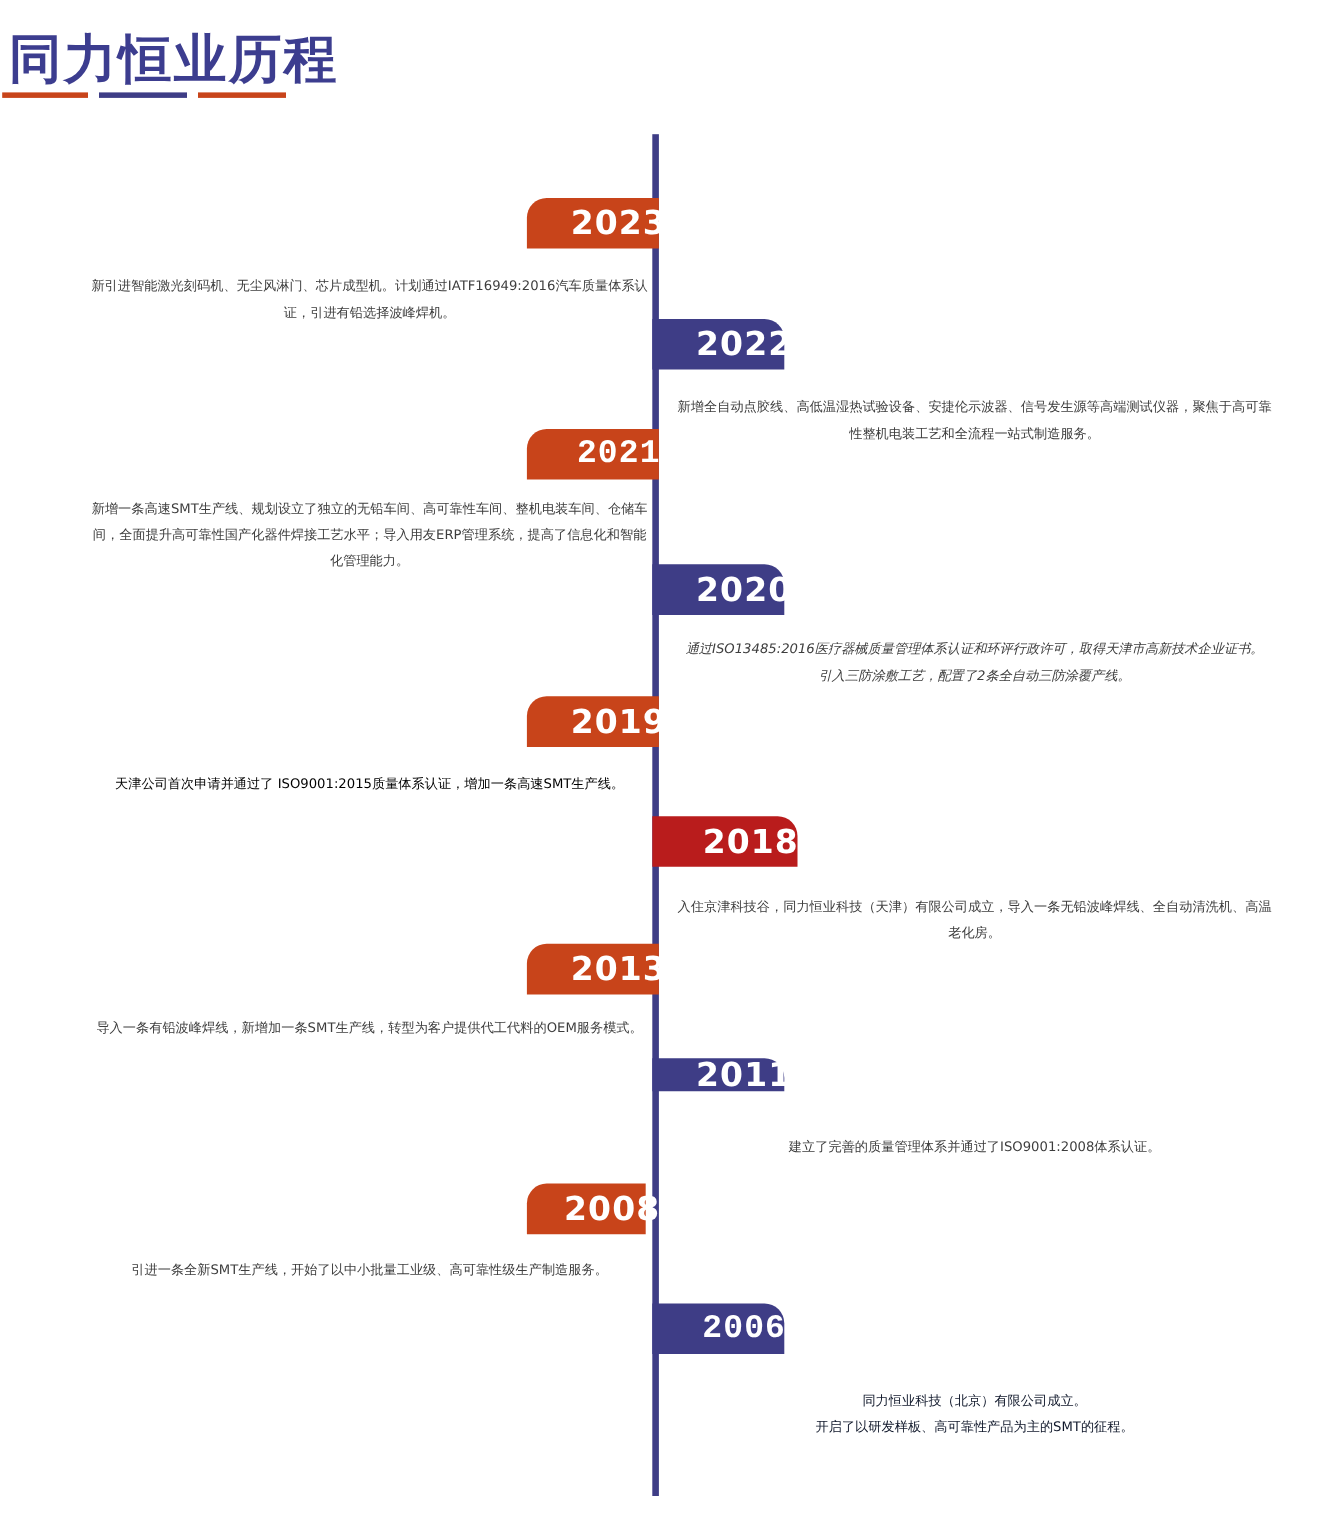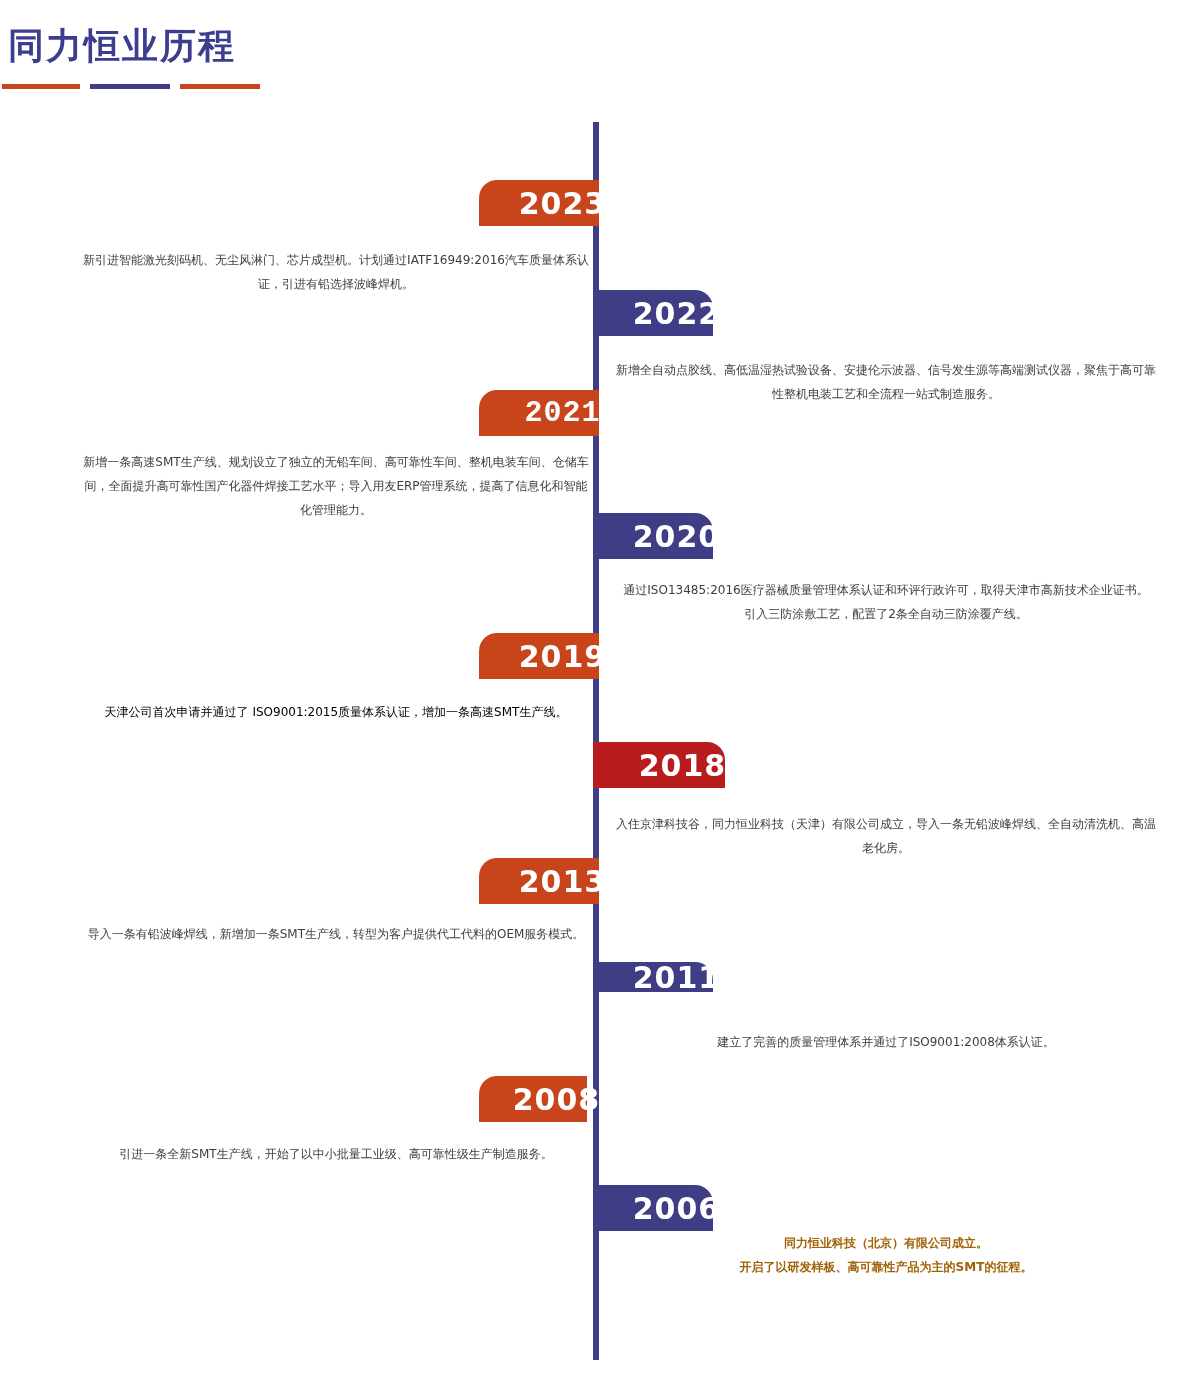--- a/index.html
+++ b/index.html
@@ -6,21 +6,21 @@
   body {
     width: 1200px; height: 1380px;
     background: #ffffff;
     font-family: "DejaVu Sans", "Liberation Sans", sans-serif;
     overflow: hidden;
   }
   .page { position: relative; width: 1200px; height: 1380px; background: #ffffff; }
 
   .page-title {
     position: absolute; left: 8px; top: 22px;
-    font-size: 36px; font-weight: bold; letter-spacing: 2px;
+    font-size: 48px; font-weight: bold; letter-spacing: 2px;
   }
   .title-bar { position: absolute; top: 84px; height: 5px; }
 
   .timeline-line { position: absolute; }
 
   .badge {
     position: absolute;
     width: 120px; height: 46px;
     color: #ffffff;
     font-size: 30px; font-weight: bold;
@@ -55,21 +55,21 @@
       </div>
       <div class="badge right" style="top: 290px; height: 46px; width: 120px; left: 593px; background: rgb(62, 61, 134);">2022</div>
       <div class="desc" style="top: 358px; color: rgb(61, 61, 61); left: 612px; width: 548px;">
         <p>新增全自动点胶线、高低温湿热试验设备、安捷伦示波器、信号发生源等高端测试仪器，聚焦于高可靠性整机电装工艺和全流程一站式制造服务。</p>
       </div>
       <div class="badge left" style="top: 390px; height: 46px; width: 120px; left: 479px; background: rgb(200, 68, 26); font-family: Liberation Mono, monospace;">2021</div>
       <div class="desc" style="top: 450px; color: rgb(61, 61, 61); left: 80px; width: 512px;">
         <p>新增一条高速SMT生产线、规划设立了独立的无铅车间、高可靠性车间、整机电装车间、仓储车间，全面提升高可靠性国产化器件焊接工艺水平；导入用友ERP管理系统，提高了信息化和智能化管理能力。</p>
       </div>
       <div class="badge right" style="top: 513px; height: 46px; width: 120px; left: 593px; background: rgb(62, 61, 134);">2020</div>
-      <div class="desc" style="top: 578px; color: rgb(61, 61, 61); left: 612px; width: 548px;">
+      <div class="desc" style="top: 578px; color: rgb(61, 61, 61); left: 612px; width: 548px; font-style: italic;">
         <p>通过ISO13485:2016医疗器械质量管理体系认证和环评行政许可，取得天津市高新技术企业证书。</p>
         <p>引入三防涂敷工艺，配置了2条全自动三防涂覆产线。</p>
       </div>
       <div class="badge left" style="top: 633px; height: 46px; width: 120px; left: 479px; background: rgb(200, 68, 26);">2019</div>
       <div class="desc" style="top: 700px; color: #000000; left: 80px; width: 512px;">
         <p>天津公司首次申请并通过了 ISO9001:2015质量体系认证，增加一条高速SMT生产线。</p>
       </div>
       <div class="badge right" style="top: 742px; height: 46px; width: 132px; left: 593px; background: #b91c1c;">2018</div>
       <div class="desc" style="top: 812px; color: rgb(61, 61, 61); left: 612px; width: 548px;">
         <p>入住京津科技谷，同力恒业科技（天津）有限公司成立，导入一条无铅波峰焊线、全自动清洗机、高温老化房。</p>
@@ -79,19 +79,19 @@
         <p>导入一条有铅波峰焊线，新增加一条SMT生产线，转型为客户提供代工代料的OEM服务模式。</p>
       </div>
       <div class="badge right" style="top: 962px; height: 30px; width: 120px; left: 593px; background: rgb(62, 61, 134);">2011</div>
       <div class="desc" style="top: 1030px; color: rgb(61, 61, 61); left: 612px; width: 548px;">
         <p>建立了完善的质量管理体系并通过了ISO9001:2008体系认证。</p>
       </div>
       <div class="badge left" style="top: 1076px; height: 46px; width: 108px; left: 479px; background: rgb(200, 68, 26);">2008</div>
       <div class="desc" style="top: 1142px; color: rgb(61, 61, 61); left: 80px; width: 512px;">
         <p>引进一条全新SMT生产线，开始了以中小批量工业级、高可靠性级生产制造服务。</p>
       </div>
-      <div class="badge right" style="top: 1185px; height: 46px; width: 120px; left: 593px; background: rgb(62, 61, 134);">2006</div>
-      <div class="desc" style="top: 1231px; color: #a16207; left: 612px; width: 548px; font-weight: bold;">
+      <div class="badge right" style="top: 1185px; height: 46px; width: 120px; left: 593px; background: rgb(62, 61, 134); font-family: Liberation Mono, monospace;">2006</div>
+      <div class="desc" style="top: 1261px; color: #0f172a; left: 612px; width: 548px;">
         <p>同力恒业科技（北京）有限公司成立。</p>
         <p>开启了以研发样板、高可靠性产品为主的SMT的征程。</p>
       </div>
     </div>
 </div>
 
 </body></html>

